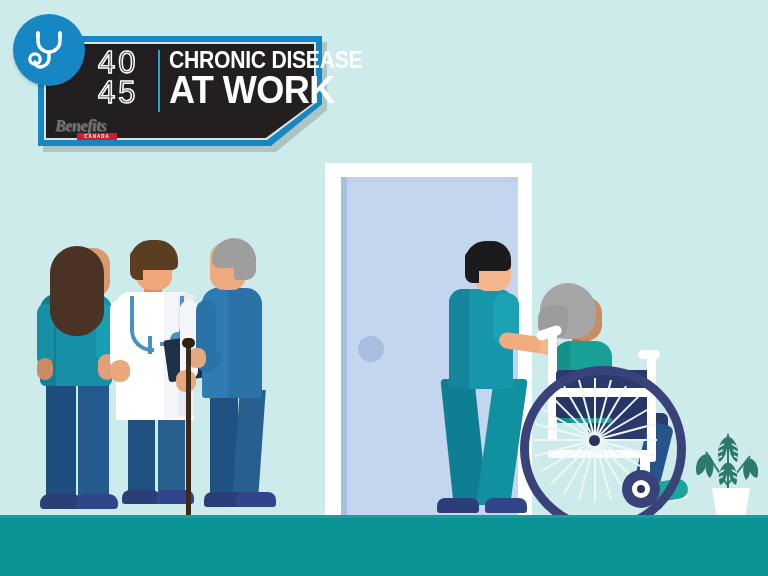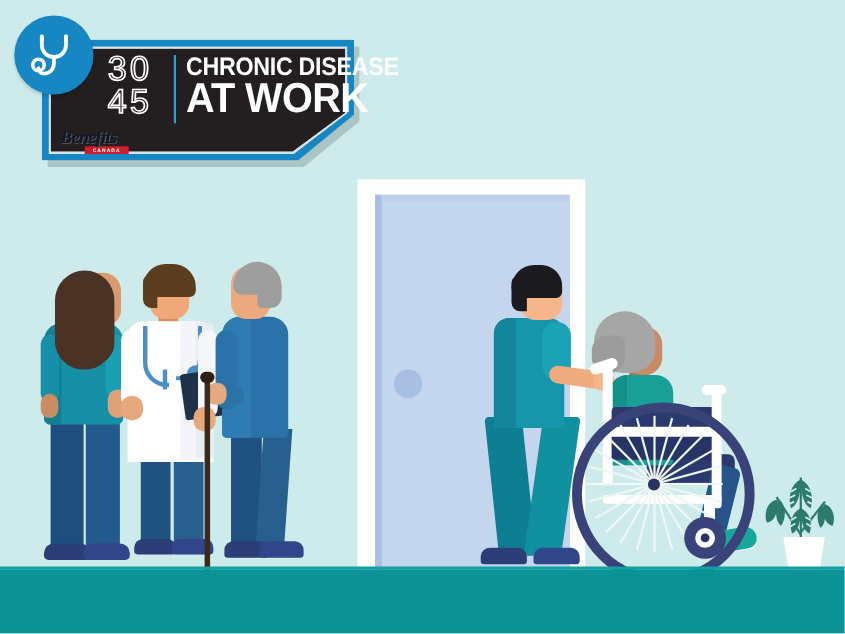--- a/index.html
+++ b/index.html
@@ -160,21 +160,21 @@
   .year .y1,.year .y2{display:block;
     color:transparent;-webkit-text-stroke:1.5px #ffffff;}
   .divider{position:absolute;left:120px;top:14px;width:2px;height:62px;background:#2e9fd6;}
   .title-1{position:absolute;left:131px;top:12px;color:#ffffff;font-size:23px;line-height:24px;
     font-weight:bold;letter-spacing:-.3px;transform:scaleX(.92);transform-origin:left top;
     white-space:nowrap;font-family:"Liberation Sans", sans-serif;}
   .title-2{position:absolute;left:131px;top:35px;color:#ffffff;font-size:38px;line-height:38px;
     font-weight:bold;letter-spacing:-.6px;transform:scaleX(.95);transform-origin:left top;
     white-space:nowrap;font-family:"Liberation Sans", sans-serif;}
   #brand{position:absolute;left:17px;top:82px;}
-  .brand-word{color:#0f172a;font-size:16px;font-weight:bold;font-style:italic;
+  .brand-word{color:#737373;font-size:16px;font-weight:bold;font-style:italic;
     letter-spacing:-.4px;font-family:"Liberation Serif", serif;line-height:16px;
     text-shadow:1px 1px 0 #555;}
   .brand-bar{margin-left:22px;margin-top:-1px;width:40px;height:7px;background:#cf1d2c;
     color:#ffffff;font-size:4.5px;line-height:7px;text-align:center;letter-spacing:1px;
     font-family:"Liberation Sans", sans-serif;font-weight:bold;}
 </style>
 </head>
 <body>
 
 <div id="scene">
@@ -355,21 +355,21 @@
   <div class="floor-line"></div>
   <div class="floor"></div>
 
   <div id="badge">
     <div class="badge-shadow"></div>
     <div class="badge-blue"></div>
     <div class="badge-hair"></div>
     <div class="badge-black"></div>
 
     <div class="year">
-      <span class="y1">30</span>
+      <span class="y1">40</span>
       <span class="y2">45</span>
     </div>
     <div class="divider"></div>
     <div class="title-1">CHRONIC DISEASE</div>
     <div class="title-2">AT WORK</div>
 
     <div id="brand">
       <div class="brand-word">Benefits</div>
       <div class="brand-bar">CANADA</div>
     </div>

